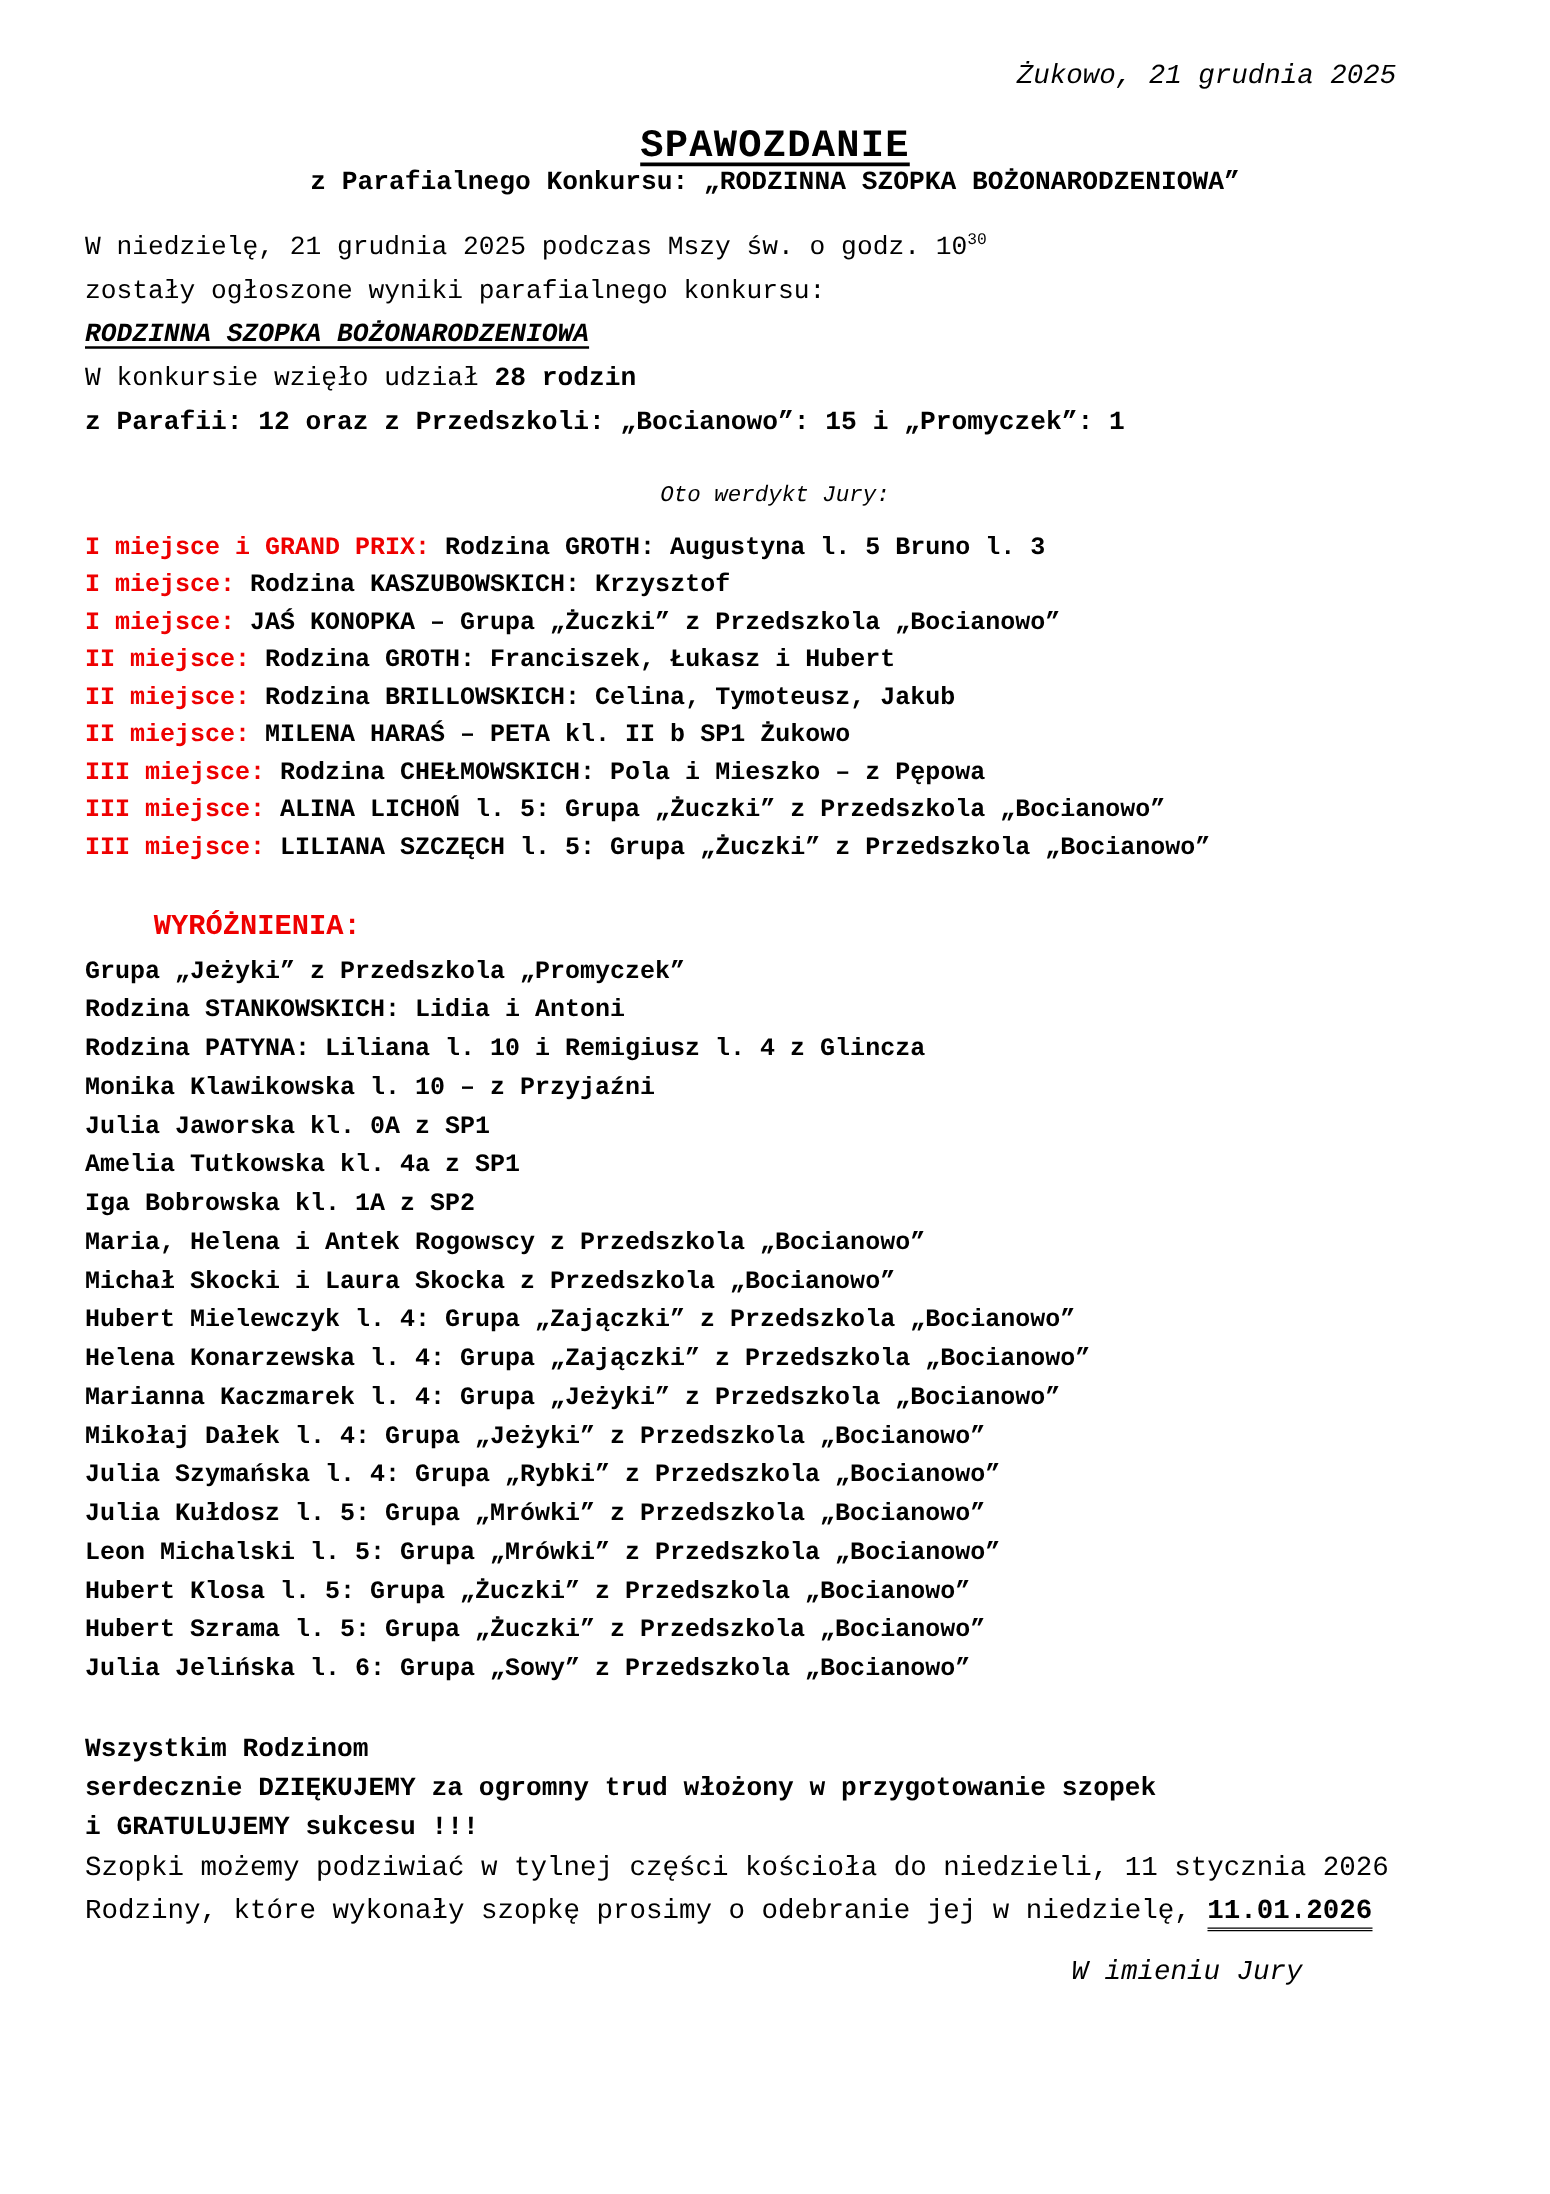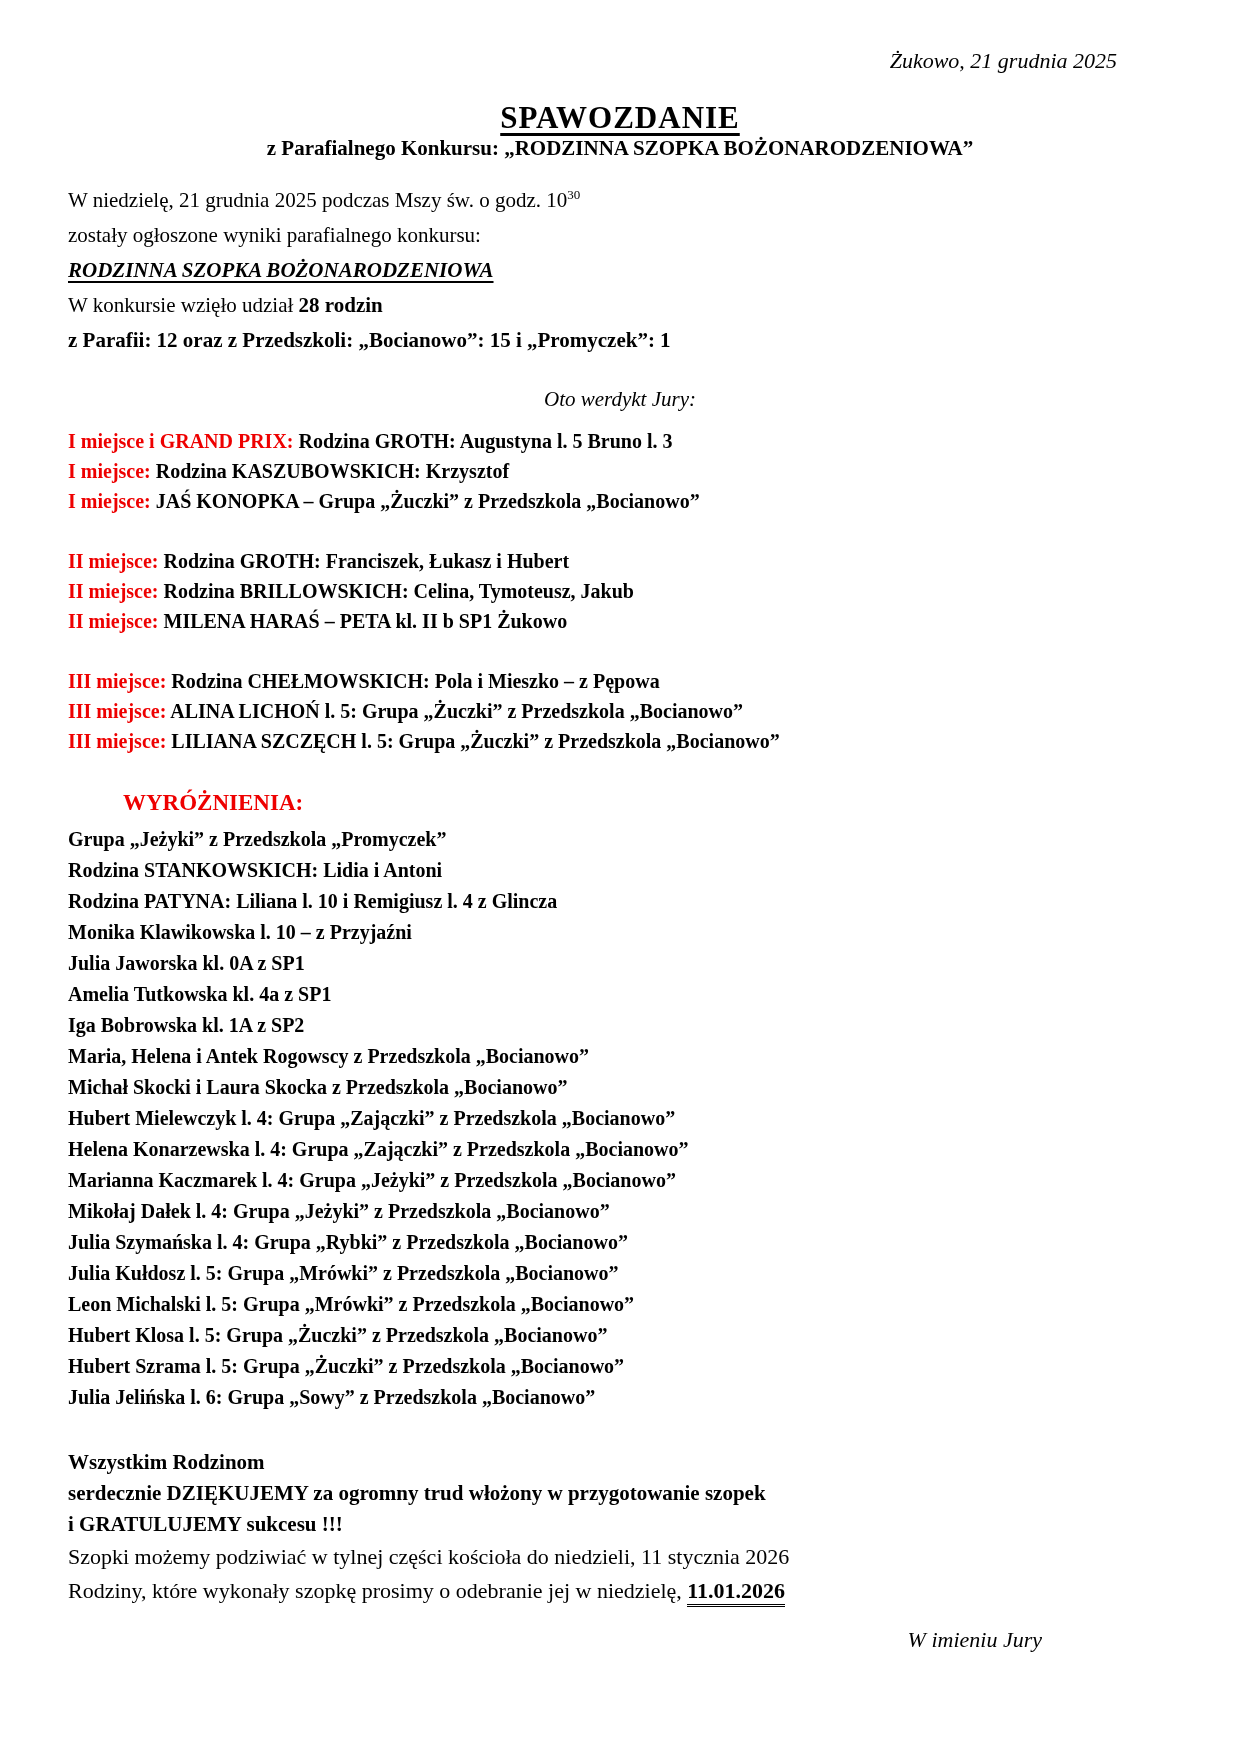--- a/index.html
+++ b/index.html
@@ -3,21 +3,21 @@
 <meta charset="utf-8">
 <style>
   html, body { margin: 0; padding: 0; background: #e8e8e8; }
   .page {
     position: relative;
     width: 1240px;
     height: 1755px;
     margin: 0 auto;
     background: var(--page-bg, #ffffff);
     color: var(--text-color, #000000);
-    font-family: Liberation Serif, serif;
+    font-family: Liberation Mono, monospace;
     box-sizing: border-box;
     padding: 48px 68px 0 68px;
     overflow: hidden;
   }
   .place-date {
     text-align: right;
     padding-right: 55px;
     font-style: italic;
     font-size: 22px;
     line-height: 26px;
@@ -51,30 +51,30 @@
     text-decoration: underline;
     text-decoration-thickness: 2px;
     text-underline-offset: 4px;
   }
   .intro .bold { font-weight: bold; }
   .intro .bold-line { font-weight: bold; }
   .verdict-heading {
     margin-top: 22px;
     text-align: center;
     font-style: italic;
-    font-size: 21px;
+    font-size: 18px;
     line-height: 38px;
   }
   .awards {
     margin-top: 8px;
     font-size: 20px;
     line-height: 30px;
     font-weight: bold;
   }
-  .award-group + .award-group { margin-top: 30px; }
+  .award-group + .award-group { }
   .award-label { color: var(--accent-red, #ee0000); }
   .honors-heading {
     margin-top: 32px;
     padding-left: 55px;
     color: var(--accent-red, #ee0000);
     font-size: 23px;
     font-weight: bold;
     line-height: 30px;
   }
   .honors-list {

